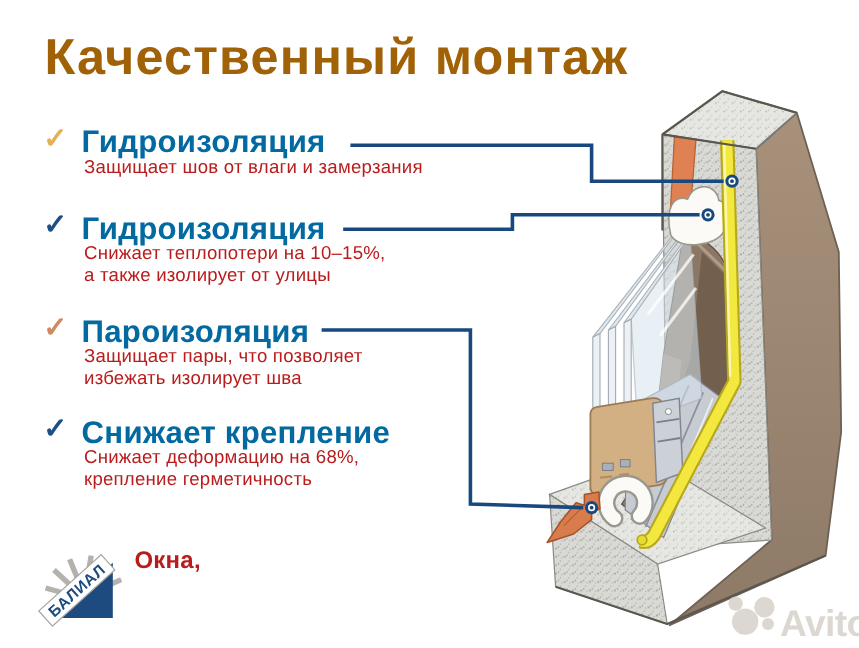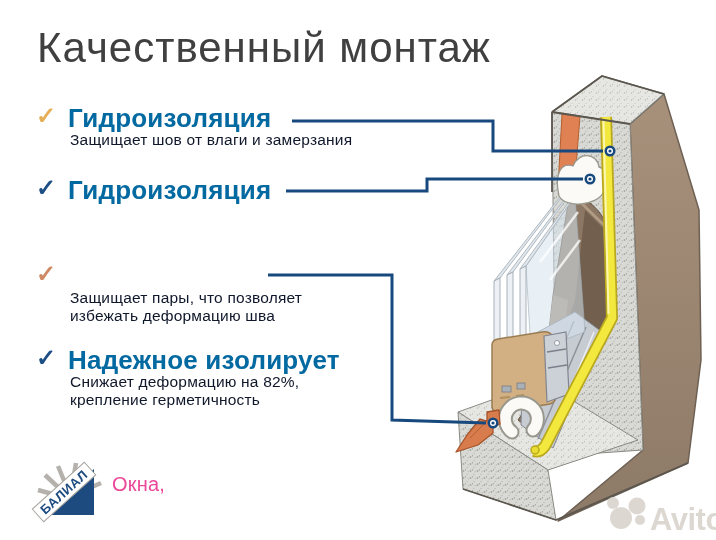--- a/index.html
+++ b/index.html
@@ -3,38 +3,38 @@
 <meta charset="utf-8">
 <style>
   html,body{margin:0;padding:0;background:#ffffff;}
   .canvas{
     position:relative;width:716px;height:540px;background:#ffffff;overflow:hidden;
     font-family:"Liberation Sans",sans-serif;
   }
   .gfx{position:absolute;left:0;top:0;z-index:1;}
   .txt{position:absolute;z-index:2;}
   .title{
-    left:37px;top:24px;font-size:42px;font-weight:400;letter-spacing:1px;
-    color:#404040;white-space:nowrap;
+    left:37px;top:24px;font-size:42px;font-weight:700;letter-spacing:1px;
+    color:#a16207;white-space:nowrap;
   }
   .feature-heading{
     position:absolute;left:68px;top:0;font-size:26px;font-weight:800;
     color:#0369a1;white-space:nowrap;letter-spacing:0.2px;
   }
   .feature-check{
     position:absolute;left:36px;top:1px;font-size:24px;font-weight:900;line-height:24px;
   }
   .feature-body{
     position:absolute;left:70px;top:28px;font-size:15.5px;font-weight:500;
-    color:#0f172a;line-height:18px;letter-spacing:0.2px;white-space:nowrap;
+    color:#b91c1c;line-height:18px;letter-spacing:0.2px;white-space:nowrap;
   }
   .feature{position:absolute;left:0;width:430px;height:80px;}
   .f1{top:103px;} .f2{top:175px;} .f3{top:261px;} .f4{top:345px;}
   .tagline{
-    left:112px;top:473px;font-size:20px;font-weight:400;color:#ec4899;
+    left:112px;top:456px;font-size:20px;font-weight:700;color:#b91c1c;
     line-height:22px;letter-spacing:0.2px;
   }
 </style>
 </head>
 <body>
 
 <div class="canvas">
 
   <svg class="gfx" width="716" height="540" viewBox="0 0 716 540">
     <defs>
@@ -185,35 +185,40 @@
     <span class="feature-check" style="color: rgb(230, 174, 86);">✓</span>
     <div class="feature-heading">Гидроизоляция</div>
     <div class="feature-body">
       <div>Защищает шов от влаги и замерзания</div>
     </div>
   </div>
 
   <div class="txt feature f2">
     <span class="feature-check" style="color: rgb(29, 79, 134);">✓</span>
     <div class="feature-heading">Гидроизоляция</div>
+    <div class="feature-body">
+      <div>Снижает теплопотери на 10–15%,</div>
+      <div>а также изолирует от улицы</div>
+    </div>
   </div>
 
   <div class="txt feature f3">
     <span class="feature-check" style="color: rgb(205, 138, 100);">✓</span>
+    <div class="feature-heading">Пароизоляция</div>
     <div class="feature-body">
       <div>Защищает пары, что позволяет</div>
-      <div>избежать деформацию шва</div>
+      <div>избежать изолирует шва</div>
     </div>
   </div>
 
   <div class="txt feature f4">
     <span class="feature-check" style="color: rgb(29, 79, 134);">✓</span>
-    <div class="feature-heading">Надежное изолирует</div>
-    <div class="feature-body">
-      <div>Снижает деформацию на 82%,</div>
+    <div class="feature-heading">Снижает крепление</div>
+    <div class="feature-body">
+      <div>Снижает деформацию на 68%,</div>
       <div>крепление герметичность</div>
     </div>
   </div>
 
   <div class="txt tagline">
     <div>Окна,</div>
   </div>
 
 </div>
 

